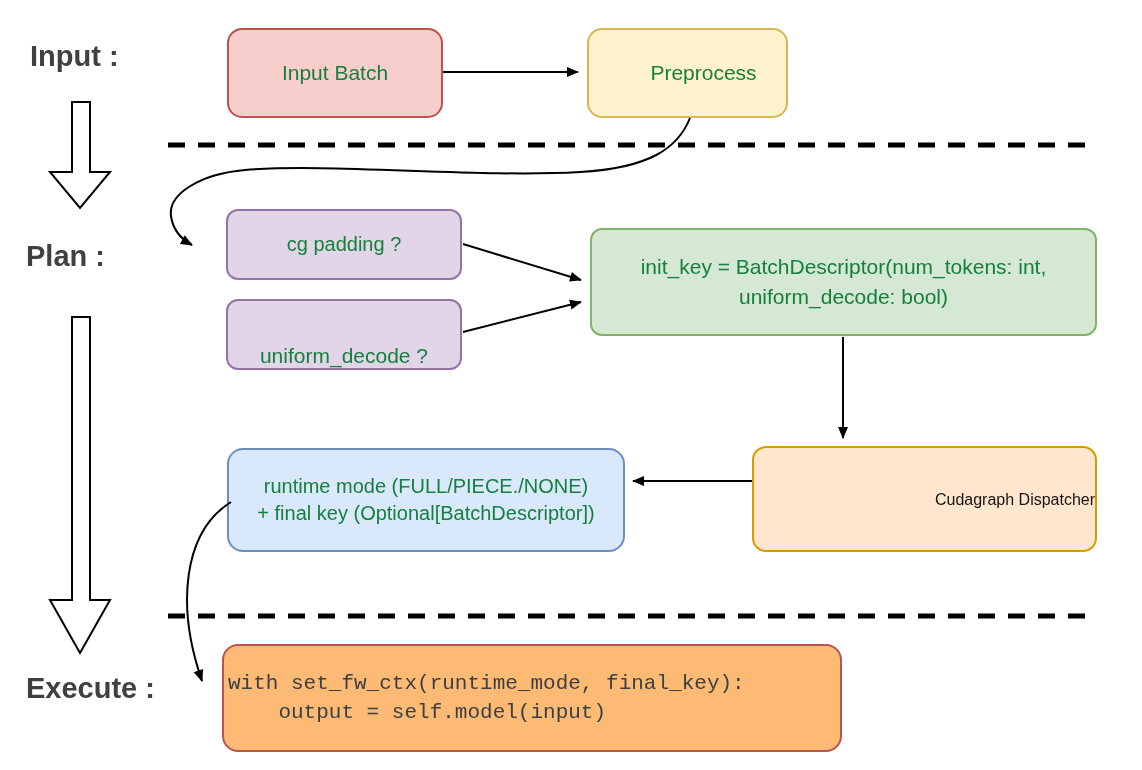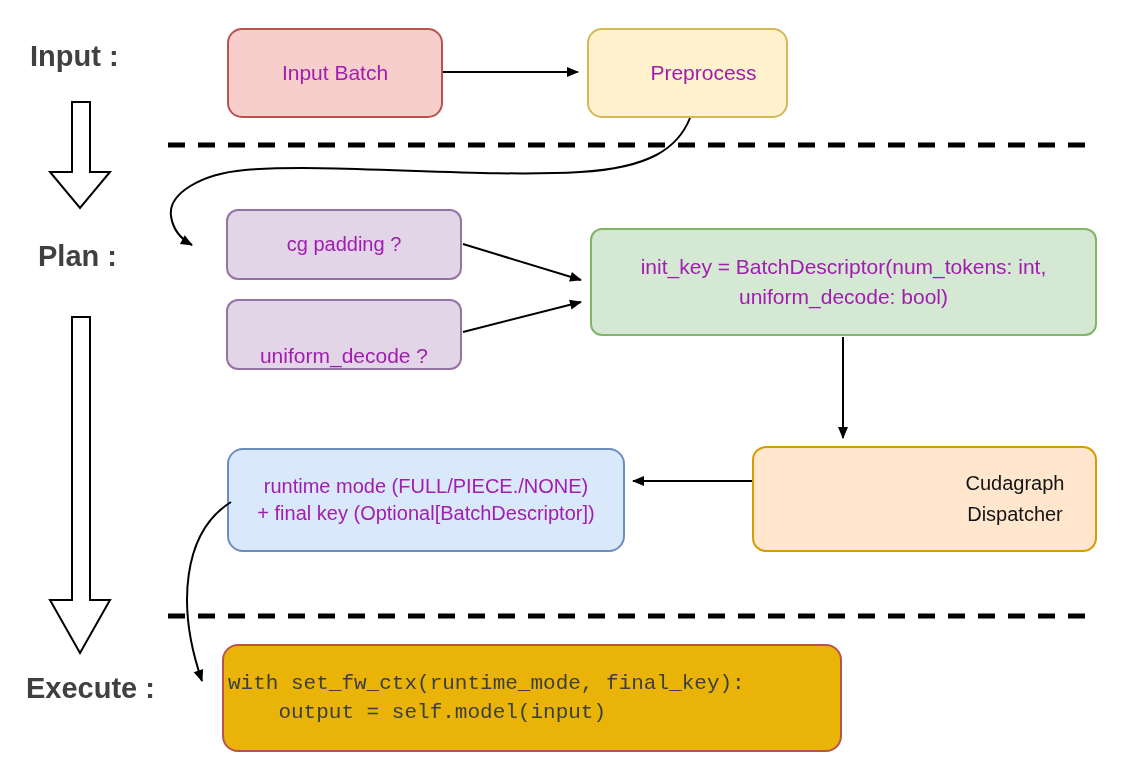--- a/index.html
+++ b/index.html
@@ -7,48 +7,48 @@
     position:relative;width:1142px;height:770px;background:#ffffff;
     font-family:"Liberation Sans",sans-serif;overflow:hidden;
   }
   .stage-label{
     position:absolute;font-weight:bold;font-size:29px;color:#404040;
     letter-spacing:0px;white-space:nowrap;
   }
   .box{
     position:absolute;box-sizing:border-box;border:2px solid #666;
     display:flex;flex-direction:column;align-items:center;justify-content:center;
-    text-align:center;color:#a21caf;
+    text-align:center;color:#15803d;
   }
   .box .ln{width:100%;}
   #box-input-batch   {left:227px;top:28px;width:216px;height:90px;border-radius:15px;font-size:21px;}
   #box-preprocess    {left:587px;top:28px;width:201px;height:90px;border-radius:15px;font-size:21px;padding-left:32px;}
   #box-cg-padding    {left:226px;top:209px;width:236px;height:71px;border-radius:12px;font-size:20px;}
   #box-uniform-decode{left:226px;top:299px;width:236px;height:71px;border-radius:12px;font-size:21px;justify-content:flex-end;}
   #box-init-key      {left:590px;top:228px;width:507px;height:108px;border-radius:12px;font-size:21px;line-height:30px;}
   #box-cudagraph     {left:752px;top:446px;width:345px;height:106px;border-radius:14px;}
   #box-dispatch      {left:752px;top:442px;width:181px;height:76px;border-radius:12px;font-size:20px;}
   #label-cudagraph   {position:absolute;left:933px;top:446px;width:164px;height:106px;
                       display:flex;align-items:center;justify-content:center;text-align:center;
-                      font-size:20px;line-height:31px;color:#141414;}
+                      font-size:16px;line-height:31px;color:#141414;}
   #box-runtime-mode  {left:227px;top:448px;width:398px;height:104px;border-radius:16px;font-size:20px;line-height:27px;}
   #box-execute-code  {left:222px;top:644px;width:620px;height:108px;border-radius:16px;
                       align-items:flex-start;padding-left:4px;
                       font-family:"Liberation Mono","DejaVu Sans Mono",monospace;
                       font-size:21px;line-height:29px;color:#3a3f44;text-align:left;}
   #box-execute-code .ln{white-space:pre;width:auto;}
   .connector-layer{position:absolute;left:0;top:0;pointer-events:none;}
 </style>
 </head>
 <body>
 
 <div class="canvas">
 
   <div class="stage-label" style="left:30px;top:40px;">Input :</div>
-  <div class="stage-label" style="left:38px;top:240px;">Plan :</div>
+  <div class="stage-label" style="left:26px;top:240px;">Plan :</div>
   <div class="stage-label" style="left:26px;top:672px;">Execute :</div>
 
   <div class="box" id="box-input-batch" style="background-color: rgb(248, 206, 204); border-color: rgb(184, 84, 80);">
     <div class="ln">Input Batch</div>
   </div>
 
   <div class="box" id="box-preprocess" style="background-color: rgb(255, 242, 204); border-color: rgb(214, 182, 86);">
     <div class="ln">Preprocess</div>
   </div>
 
@@ -68,21 +68,21 @@
   <div class="box" id="box-cudagraph" style="background-color: rgb(255, 230, 204); border-color: rgb(215, 155, 0);"></div>
 
 
   <div id="label-cudagraph">Cudagraph Dispatcher</div>
 
   <div class="box" id="box-runtime-mode" style="background-color: rgb(218, 232, 252); border-color: rgb(108, 142, 191);">
     <div class="ln">runtime mode (FULL/PIECE./NONE)</div>
     <div class="ln">+ final key (Optional[BatchDescriptor])</div>
   </div>
 
-  <div class="box" id="box-execute-code" style="background-color: #eab308; border-color: rgb(184, 84, 80);">
+  <div class="box" id="box-execute-code" style="background-color: #fdba74; border-color: rgb(184, 84, 80);">
     <div class="ln">with set_fw_ctx(runtime_mode, final_key):</div>
     <div class="ln">    output = self.model(input)</div>
   </div>
 
   <svg class="connector-layer" width="1142" height="770" viewBox="0 0 1142 770">
     <defs>
       <marker id="arrow" markerUnits="userSpaceOnUse" markerWidth="14" markerHeight="12" refX="12" refY="6" orient="auto">
         <path d="M1,1 L13,6 L1,11 Z" fill="#000"></path>
       </marker>
     </defs>

